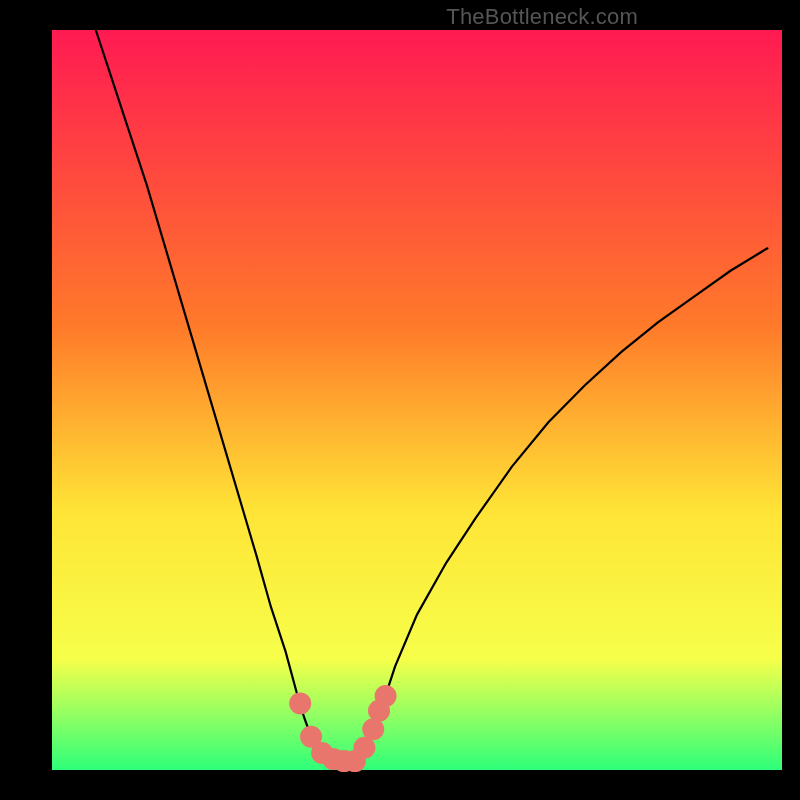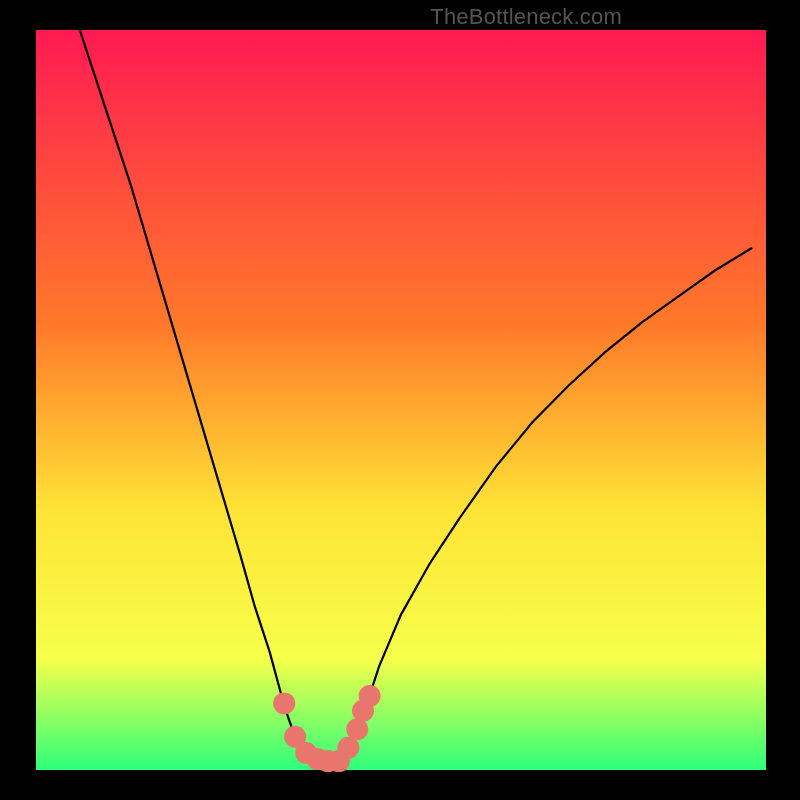--- a/index.html
+++ b/index.html
@@ -9,20 +9,21 @@
     height: 800px;
     background: #000;
     font-family: Arial, Helvetica, sans-serif;
     overflow: hidden;
   }
   .frame {
     position: relative;
     width: 632px;
     height: 800px;
     background: #000;
+    margin-left: 16px;
   }
   .watermark {
     position: absolute;
     top: 4px;
     right: 10px;
     color: #555;
     font-size: 22px;
     font-weight: 500;
     letter-spacing: 0.2px;
     user-select: none;

